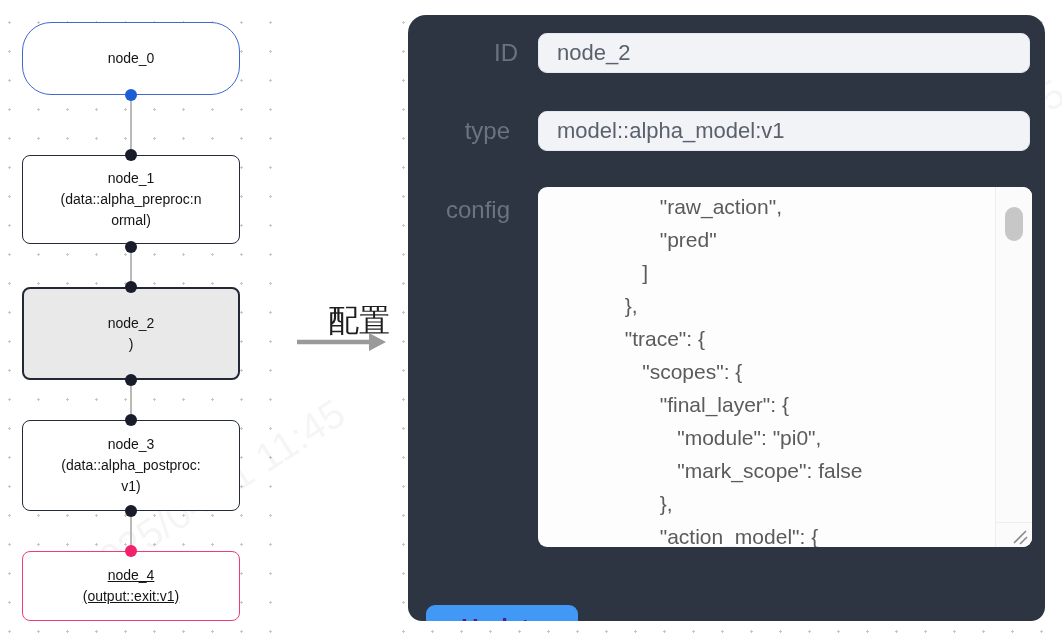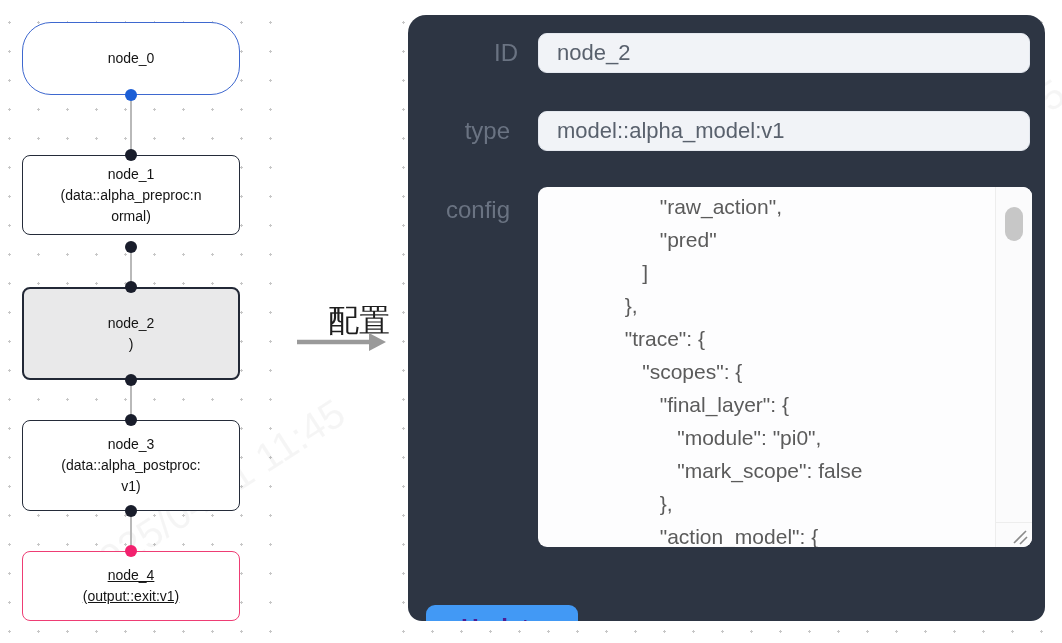--- a/index.html
+++ b/index.html
@@ -106,21 +106,21 @@
 <span class="wm" style="left:780px;top:150px;">2025/04/11 11:45</span>
 
 <div class="edge" style="top:95px;height:60px;"></div>
 <div class="edge" style="top:247px;height:40px;"></div>
 <div class="edge" style="top:380px;height:40px;"></div>
 <div class="edge" style="top:511px;height:40px;"></div>
 
 <div class="flow-node input" style="top:22px;height:73px;">
   <span>node_0</span>
 </div>
-<div class="flow-node" style="top:155px;height:80px;">
+<div class="flow-node" style="top:155px;height:89px;">
   <span>node_1</span>
   <span>(data::alpha_preproc:n</span>
   <span>ormal)</span>
 </div>
 <div class="flow-node selected" style="top:287px;height:93px;">
   <span>node_2</span>
   <span>)</span>
 </div>
 <div class="flow-node" style="top:420px;height:91px;">
   <span>node_3</span>

